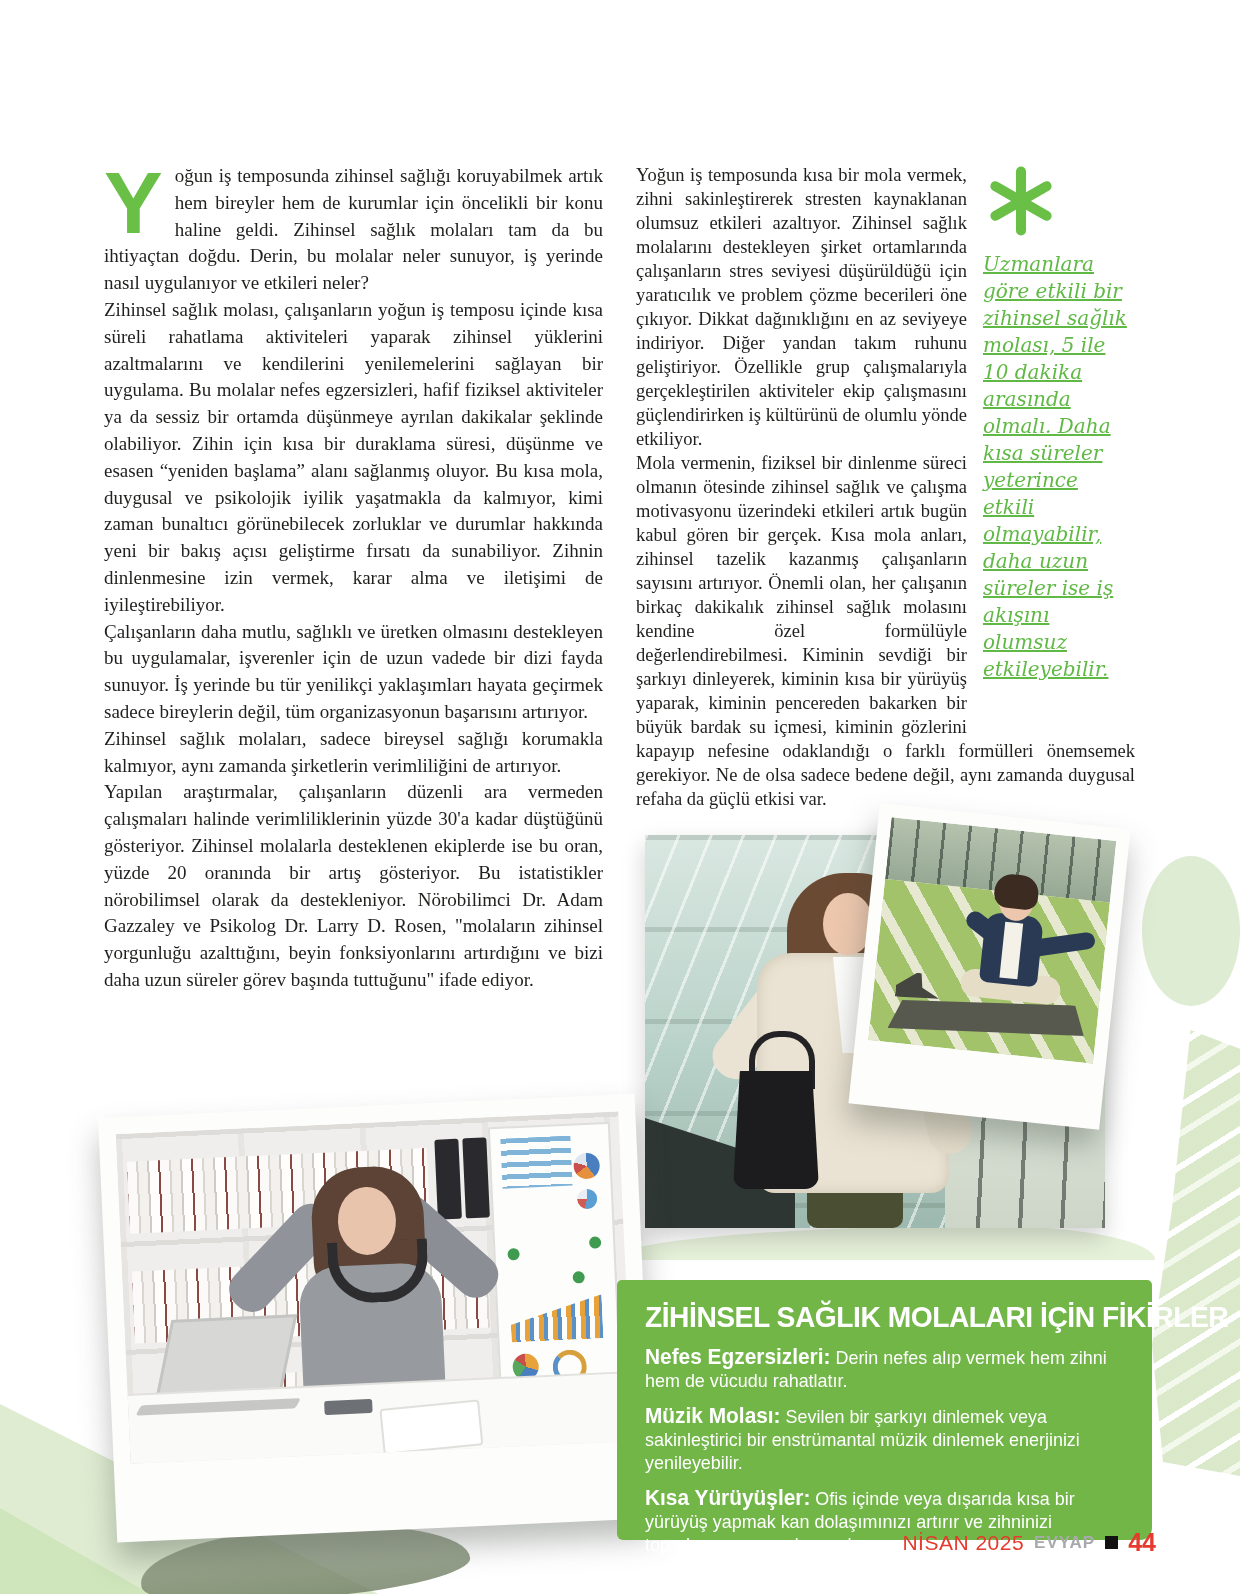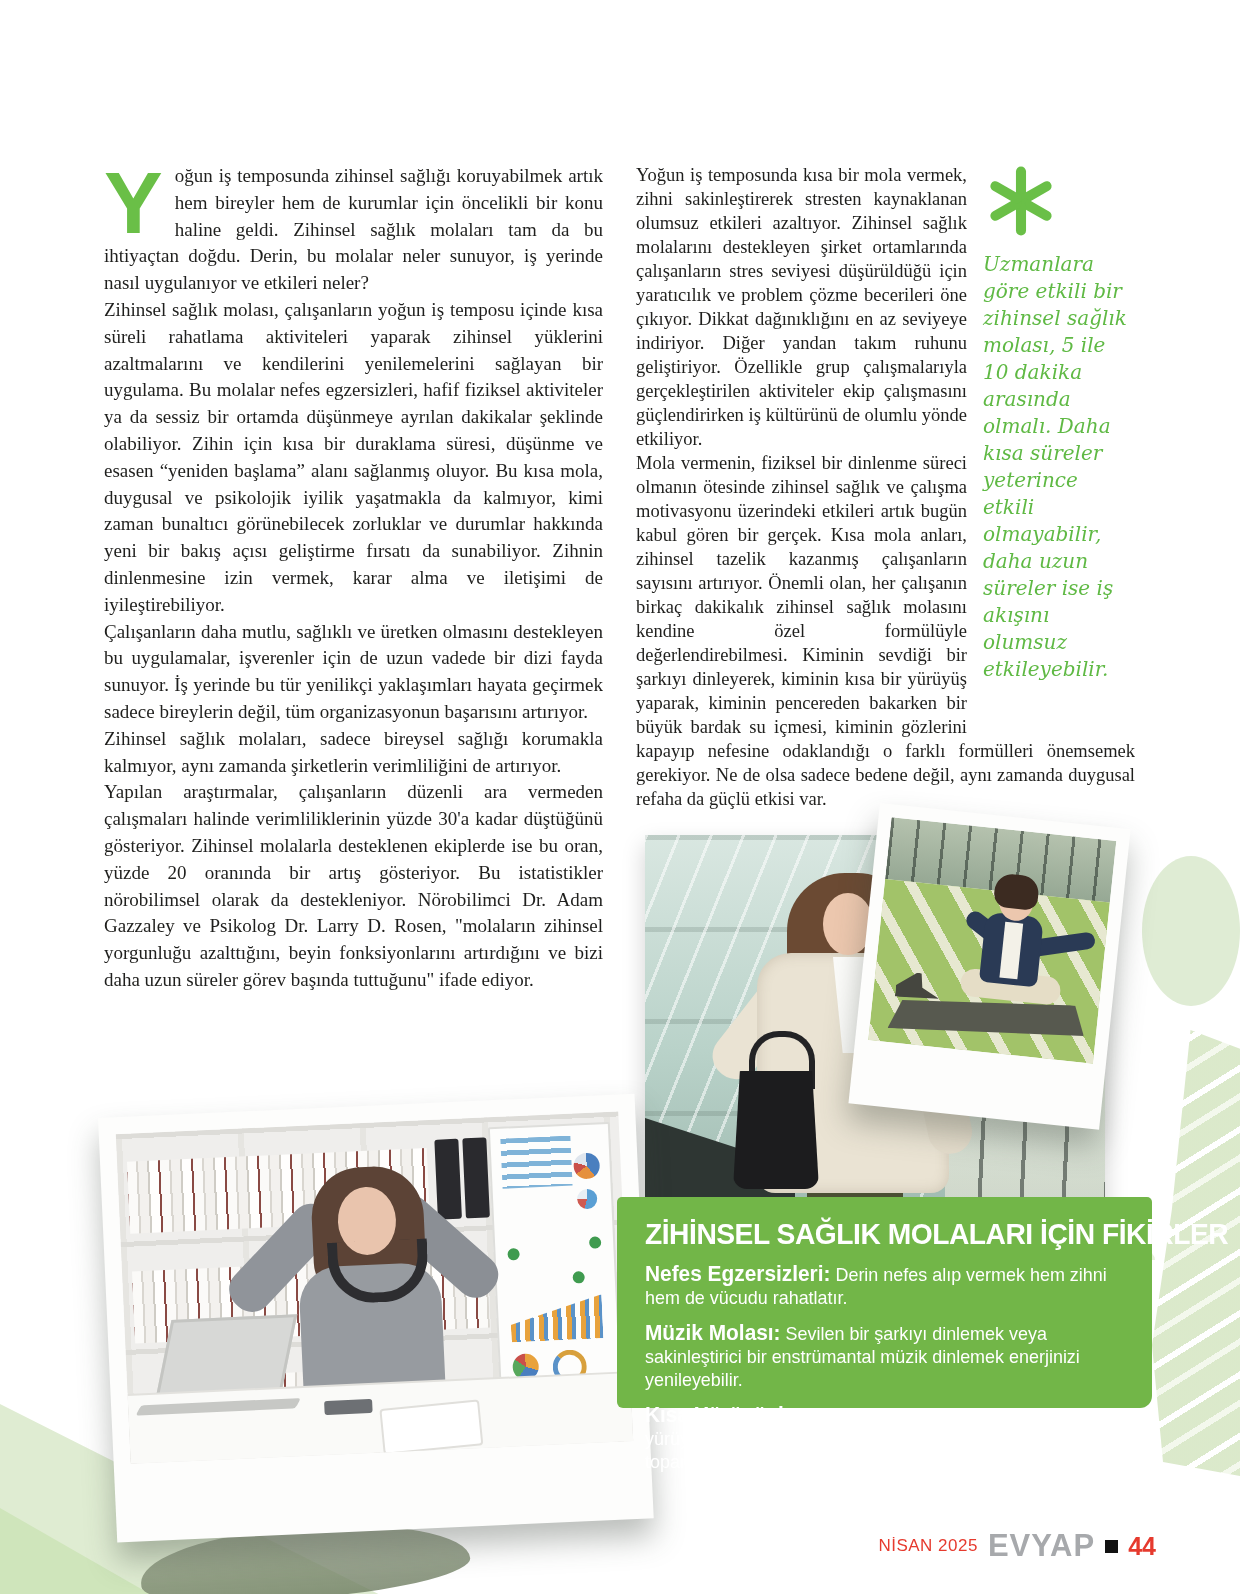--- a/index.html
+++ b/index.html
@@ -30,36 +30,36 @@
   .dropcap{float:left;font-family:"Liberation Sans",sans-serif;font-weight:bold;
            font-size:88px;line-height:72px;color:#6abf47;margin:4px 12px 0 0;}
   .subhead{font-family:"Liberation Sans",sans-serif;font-weight:bold;color:#5cb83e;
            font-size:21px;letter-spacing:-.2px;margin:14px 0 6px 0;text-align:left;}
 
   
   .green-note{float:right;width:168px;height:556px;padding-left:16px;box-sizing:border-box;
               text-align:left;}
   .asterisk-wrap{margin:2px 0 14px 2px;}
   .green-note .note-text{font-family:"DejaVu Serif","Liberation Serif",serif;font-style:italic;
-      color:#5fb944;font-size:20px;line-height:27px;text-align:left;}
-
-  
-  .ideas{position:absolute;left:617px;top:1197px;width:535px;height:211px;background:#72b648;
+      color:#5fb944;font-size:20px;line-height:27px;text-align:left;text-decoration:underline;}
+
+  
+  .ideas{position:absolute;left:617px;top:1280px;width:535px;height:260px;background:#72b648;
          border-radius:5px 5px 12px 6px;box-sizing:border-box;padding:20px 28px;z-index:2;
          font-family:"Liberation Sans",sans-serif;color:#fff;}
   .ideas h2{margin:0 0 12px 0;font-size:30px;letter-spacing:-.5px;transform-origin:left;
             transform:scaleX(.94);white-space:nowrap;}
   .idea{margin-bottom:13px;font-size:18.5px;line-height:23px;transform-origin:left;transform:scaleX(.97);}
   .idea b{font-size:21.5px;}
 
   
   .footer{position:absolute;right:84px;top:1528px;display:flex;align-items:center;gap:10px;
           font-family:"Liberation Sans",sans-serif;z-index:3;}
-  .footer .issue{color:#e63a2e;font-size:17px;letter-spacing:.5px;}
-  .footer .brand{color:#a7a9ac;font-size:31px;font-weight:bold;letter-spacing:1px;}
+  .footer .issue{color:#e63a2e;font-size:21px;letter-spacing:.5px;}
+  .footer .brand{color:#a7a9ac;font-size:17px;font-weight:bold;letter-spacing:1px;}
   .footer .sq{width:13px;height:13px;background:#121212;}
   .footer .pageno{color:#e63a2e;font-size:25px;font-weight:bold;}
 
   
   .photo,.polaroid{position:absolute;}
   .polaroid{background:#fdfdfc;box-shadow:0 18px 30px rgba(60,70,60,.35);}
   .pframe{position:relative;overflow:hidden;}
 
   
   .photo-walk{left:645px;top:835px;width:460px;height:393px;overflow:hidden;z-index:1;

